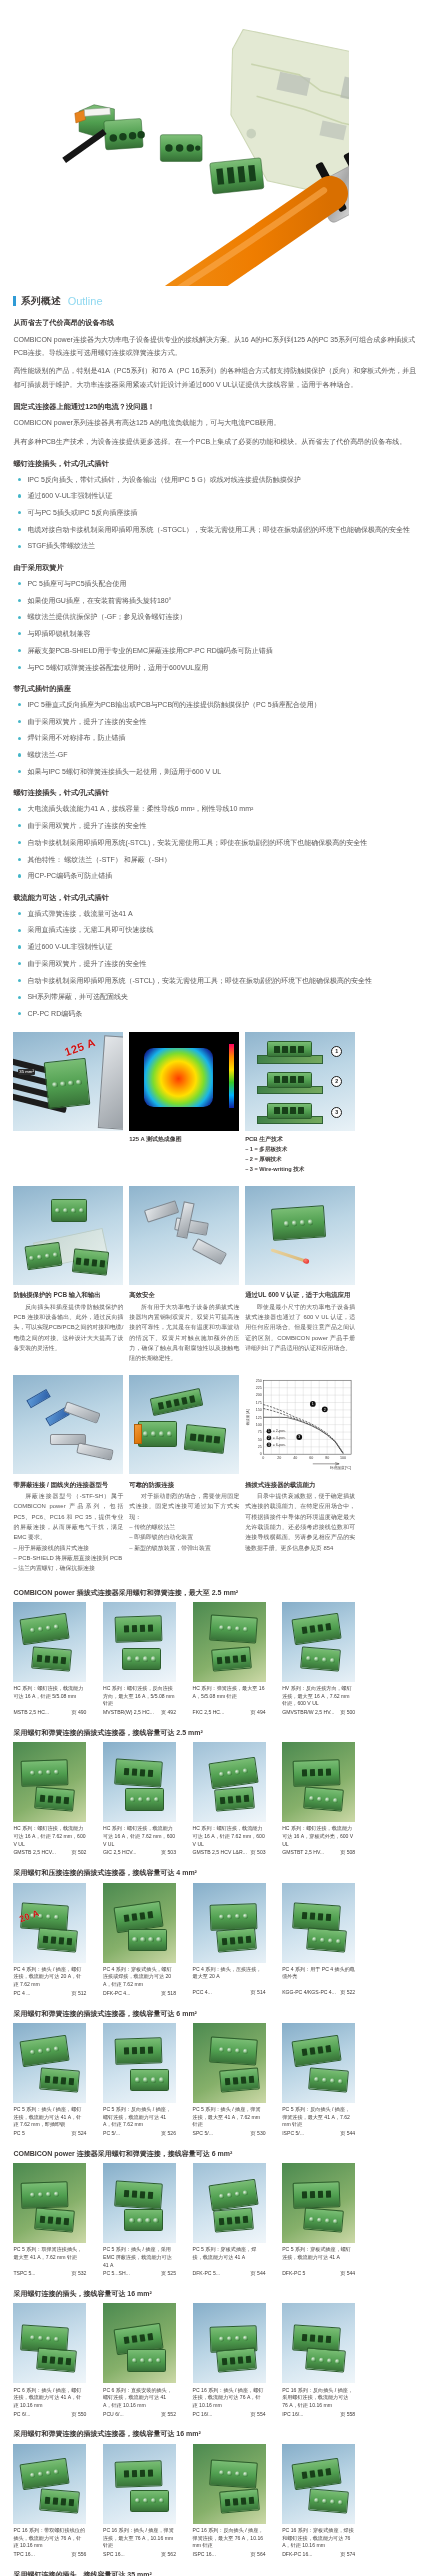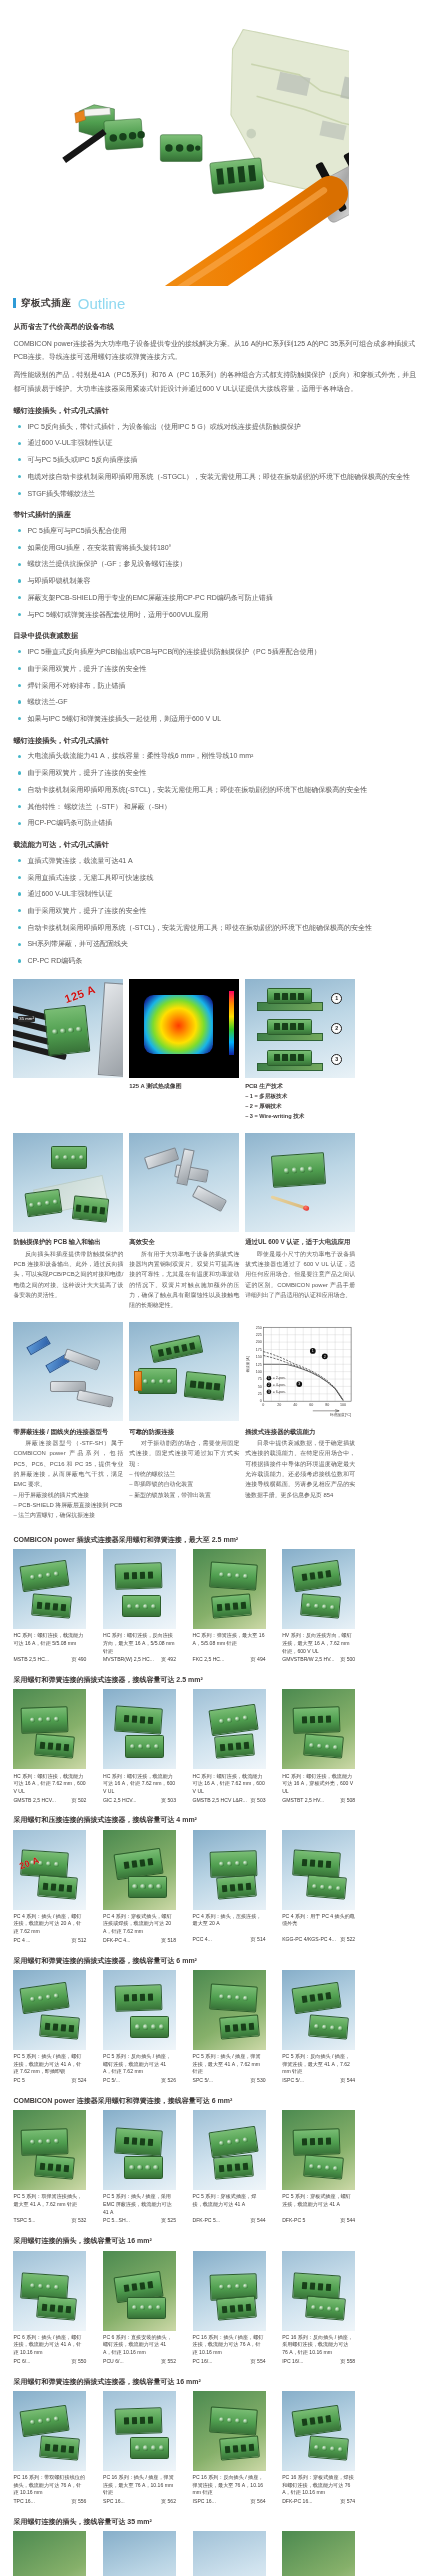--- a/index.html
+++ b/index.html
@@ -6,21 +6,21 @@
   body{font-family:"Liberation Sans","DejaVu Sans",sans-serif;color:#595757;}
   .page{width:433px;margin:0 auto;background:#fff;overflow:hidden;}
 
   
   .hero{position:relative;width:349px;height:286px;background:#fff;overflow:hidden;}
 
   
   .sec-title{display:flex;align-items:center;margin:8.6px 13.4px 3.2px 13.4px;}
   .sec-bar{width:2.7px;height:10.2px;background:#2f9bd6;margin-right:4.8px;}
   .sec-cn{font-size:9.6px;font-weight:bold;color:#3e3a39;letter-spacing:0.5px;}
-  .sec-en{font-size:15px;color:#8fd8f0;margin-left:6.4px;}
+  .sec-en{font-size:11px;color:#8fd8f0;margin-left:6.4px;}
 
   
   .intro{margin:5.3px 13.4px 0 13.4px;}
   .iblock{margin-bottom:4.3px;}
   .ihead{font-size:7.2px;font-weight:bold;color:#3e3a39;margin:10.7px 0 4.3px 0;}
   .ipara{font-size:7px;line-height:1.9;color:#595757;margin:3.2px 0 5.3px 0;}
   .blist{list-style:none;margin:2.1px 0 0 0;padding:0;}
   .bitem{position:relative;padding-left:14px;font-size:7px;color:#595757;line-height:1.55;margin:5.9px 0;}
   .bdot{position:absolute;left:4.3px;top:3.2px;width:3.2px;height:3.2px;border-radius:50%;background:#45b6c9;}
 
@@ -170,53 +170,58 @@
         <path d="M322 548 C 412 490, 512 422, 606 356" stroke="#f9a94d" stroke-width="12" fill="none" stroke-linecap="round" opacity="0.65"></path>
         <path d="M690 345 L740 315" stroke="#161616" stroke-width="10" fill="none"></path>
         <path d="M695 330 L748 300" stroke="#222" stroke-width="10" fill="none"></path>
         <rect x="700" y="272" width="78" height="58" rx="5" fill="url(#grn)" stroke="#2c5e2c" transform="rotate(-10 739 301)"></rect>
       </g>
     </svg>
   </div>
 
   <div class="sec-title">
     <div class="sec-bar"></div>
-    <span class="sec-cn">穿板式插座</span>
+    <span class="sec-cn">系列概述</span>
     <span class="sec-en">Outline</span>
   </div>
 
   <div class="intro" id="intro">
       <div class="iblock">
         <div class="ihead">从而省去了代价高昂的设备布线</div>
         <p class="ipara">COMBICON power连接器为大功率电子设备提供专业的接线解决方案。从16 A的HC系列到125 A的PC 35系列可组合成多种插拔式PCB连接。导线连接可选用螺钉连接或弹簧连接方式。</p>
         <p class="ipara">高性能级别的产品，特别是41A（PC5系列）和76 A（PC 16系列）的各种组合方式都支持防触摸保护（反向）和穿板式外壳，并且都可插拔易于维护。大功率连接器采用紧凑式针距设计并通过600 V UL认证提供大接线容量，适用于各种场合。</p>
+      </div>
+      <div class="iblock">
+        <div class="ihead">固定式连接器上能通过125的电流？没问题！</div>
+        <p class="ipara">COMBICON power系列连接器具有高达125 A的电流负载能力，可与大电流PCB联用。</p>
+        <p class="ipara">具有多种PCB生产技术，为设备连接提供更多选择。在一个PCB上集成了必要的功能和模块。从而省去了代价高昂的设备布线。</p>
       </div>
       <div class="iblock">
         <div class="ihead">螺钉连接插头，针式/孔式插针</div>
         <ul class="blist">
           <li class="bitem"><span class="bdot"></span><span class="btext">IPC 5反向插头，带针式插针，为设备输出（使用IPC 5 G）或线对线连接提供防触摸保护</span></li>
           <li class="bitem"><span class="bdot"></span><span class="btext">通过600 V-UL非强制性认证</span></li>
           <li class="bitem"><span class="bdot"></span><span class="btext">可与PC 5插头或IPC 5反向插座接插</span></li>
           <li class="bitem"><span class="bdot"></span><span class="btext">电缆对接自动卡接机制采用即插即用系统（-STGCL），安装无需使用工具；即使在振动剧烈的环境下也能确保极高的安全性</span></li>
           <li class="bitem"><span class="bdot"></span><span class="btext">STGF插头带螺纹法兰</span></li>
         </ul>
       </div>
       <div class="iblock">
-        <div class="ihead">带针式插针的插座</div>
+        <div class="ihead">由于采用双簧片</div>
         <ul class="blist">
           <li class="bitem"><span class="bdot"></span><span class="btext">PC 5插座可与PC5插头配合使用</span></li>
           <li class="bitem"><span class="bdot"></span><span class="btext">如果使用GU插座，在安装前需将插头旋转180°</span></li>
           <li class="bitem"><span class="bdot"></span><span class="btext">螺纹法兰提供抗振保护（-GF；参见设备螺钉连接）</span></li>
           <li class="bitem"><span class="bdot"></span><span class="btext">与即插即锁机制兼容</span></li>
           <li class="bitem"><span class="bdot"></span><span class="btext">屏蔽支架PCB-SHIELD用于专业的EMC屏蔽连接用CP-PC RD编码条可防止错插</span></li>
           <li class="bitem"><span class="bdot"></span><span class="btext">与PC 5螺钉或弹簧连接器配套使用时，适用于600VUL应用</span></li>
         </ul>
       </div>
       <div class="iblock">
-        <div class="ihead">目录中提供衰减数据</div>
+        <div class="ihead">带孔式插针的插座</div>
         <ul class="blist">
           <li class="bitem"><span class="bdot"></span><span class="btext">IPC 5垂直式反向插座为PCB输出或PCB与PCB间的连接提供防触摸保护（PC 5插座配合使用）</span></li>
           <li class="bitem"><span class="bdot"></span><span class="btext">由于采用双簧片，提升了连接的安全性</span></li>
           <li class="bitem"><span class="bdot"></span><span class="btext">焊针采用不对称排布，防止错插</span></li>
           <li class="bitem"><span class="bdot"></span><span class="btext">螺纹法兰-GF</span></li>
           <li class="bitem"><span class="bdot"></span><span class="btext">如果与IPC 5螺钉和弹簧连接插头一起使用，则适用于600 V UL</span></li>
         </ul>
       </div>
       <div class="iblock">
         <div class="ihead">螺钉连接插头，针式/孔式插针</div>

